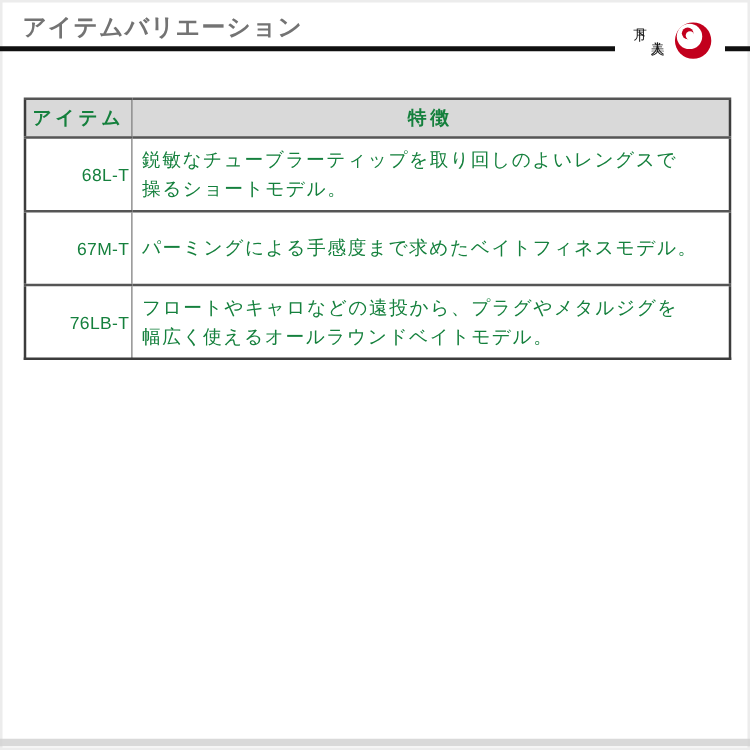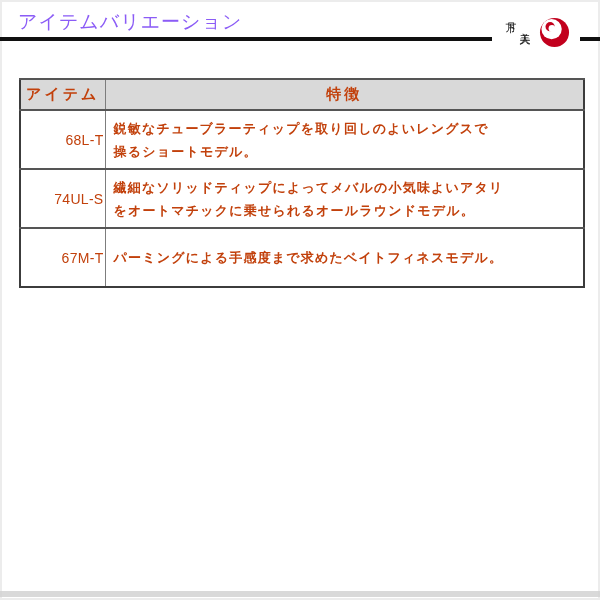--- a/index.html
+++ b/index.html
@@ -19,23 +19,23 @@
     position: absolute;
     left: 0; right: 0; bottom: 3px; height: 6px;
     background: #d2d2d2;
     opacity: 0.85;
   }
   
   .title {
     position: absolute;
     left: 18px; top: 9px;
     font-size: 19px;
-    font-weight: normal;
+    font-weight: bold;
     letter-spacing: 1px;
-    color: #8b5cf6;
+    color: #737373;
     white-space: nowrap;
   }
   .rule { position: absolute; top: 37px; height: 4px; background: #101010; }
   .rule-main  { left: 0;     width: 492px; }
   .rule-right { left: 580px; width: 20px;  }
   .logo { position: absolute; left: 502px; top: 8px; width: 80px; height: 56px; }
   .callig {
     position: absolute;
     writing-mode: vertical-rl;
     font-family: "Liberation Serif", "DejaVu Serif", serif;
@@ -53,43 +53,43 @@
     left: 19px; top: 78px;
     width: 566px;
     border-collapse: collapse;
     table-layout: fixed;
     background: #ffffff;
     border: 2px solid #3c3c3c;
   }
   .spec th, .spec td {
     border-top: 2px solid #555555;
     border-left: 1px solid #7d7d7d;
-    color: #c2410c;
+    color: #15803d;
   }
   .spec thead th {
     height: 27px;
     background: #d9d9d9;
     font-size: 15px;
     font-weight: bold;
     letter-spacing: 3px;
     text-align: center;
     vertical-align: middle;
   }
   .spec tbody tr { height: 59px; }
   .c-item { width: 85px; }
   .spec tbody .c-item {
     text-align: right;
     vertical-align: middle;
     font-size: 14px;
     font-weight: normal;
     letter-spacing: 0.3px;
   }
   .spec tbody .c-feat {
-    font-size: 13px;
-    font-weight: bold;
+    font-size: 15px;
+    font-weight: normal;
     letter-spacing: 1.2px;
     line-height: 23px;
     padding: 0 4px 0 8px;
     vertical-align: middle;
     white-space: pre-line;
   }
 </style>
 </head>
 <body>
 
@@ -123,30 +123,30 @@
     </thead>
     <tbody>
   <tr>
     <td class="c-item">68L-T</td>
     <td class="c-feat">鋭敏なチューブラーティップを取り回しのよいレングスで
 操るショートモデル。</td>
   </tr>
 
 
 
-  <tr>
-    <td class="c-item">74UL-S</td>
-    <td class="c-feat">繊細なソリッドティップによってメバルの小気味よいアタリ
-をオートマチックに乗せられるオールラウンドモデル。</td>
-  </tr>
 
 
   <tr>
     <td class="c-item">67M-T</td>
     <td class="c-feat">パーミングによる手感度まで求めたベイトフィネスモデル。</td>
   </tr>
 
 
+  <tr>
+    <td class="c-item">76LB-T</td>
+    <td class="c-feat">フロートやキャロなどの遠投から、プラグやメタルジグを
+幅広く使えるオールラウンドベイトモデル。</td>
+  </tr>
 </tbody>
   </table>
 
   <div class="edge-bottom"></div>
 </div>
 
 </body></html>

